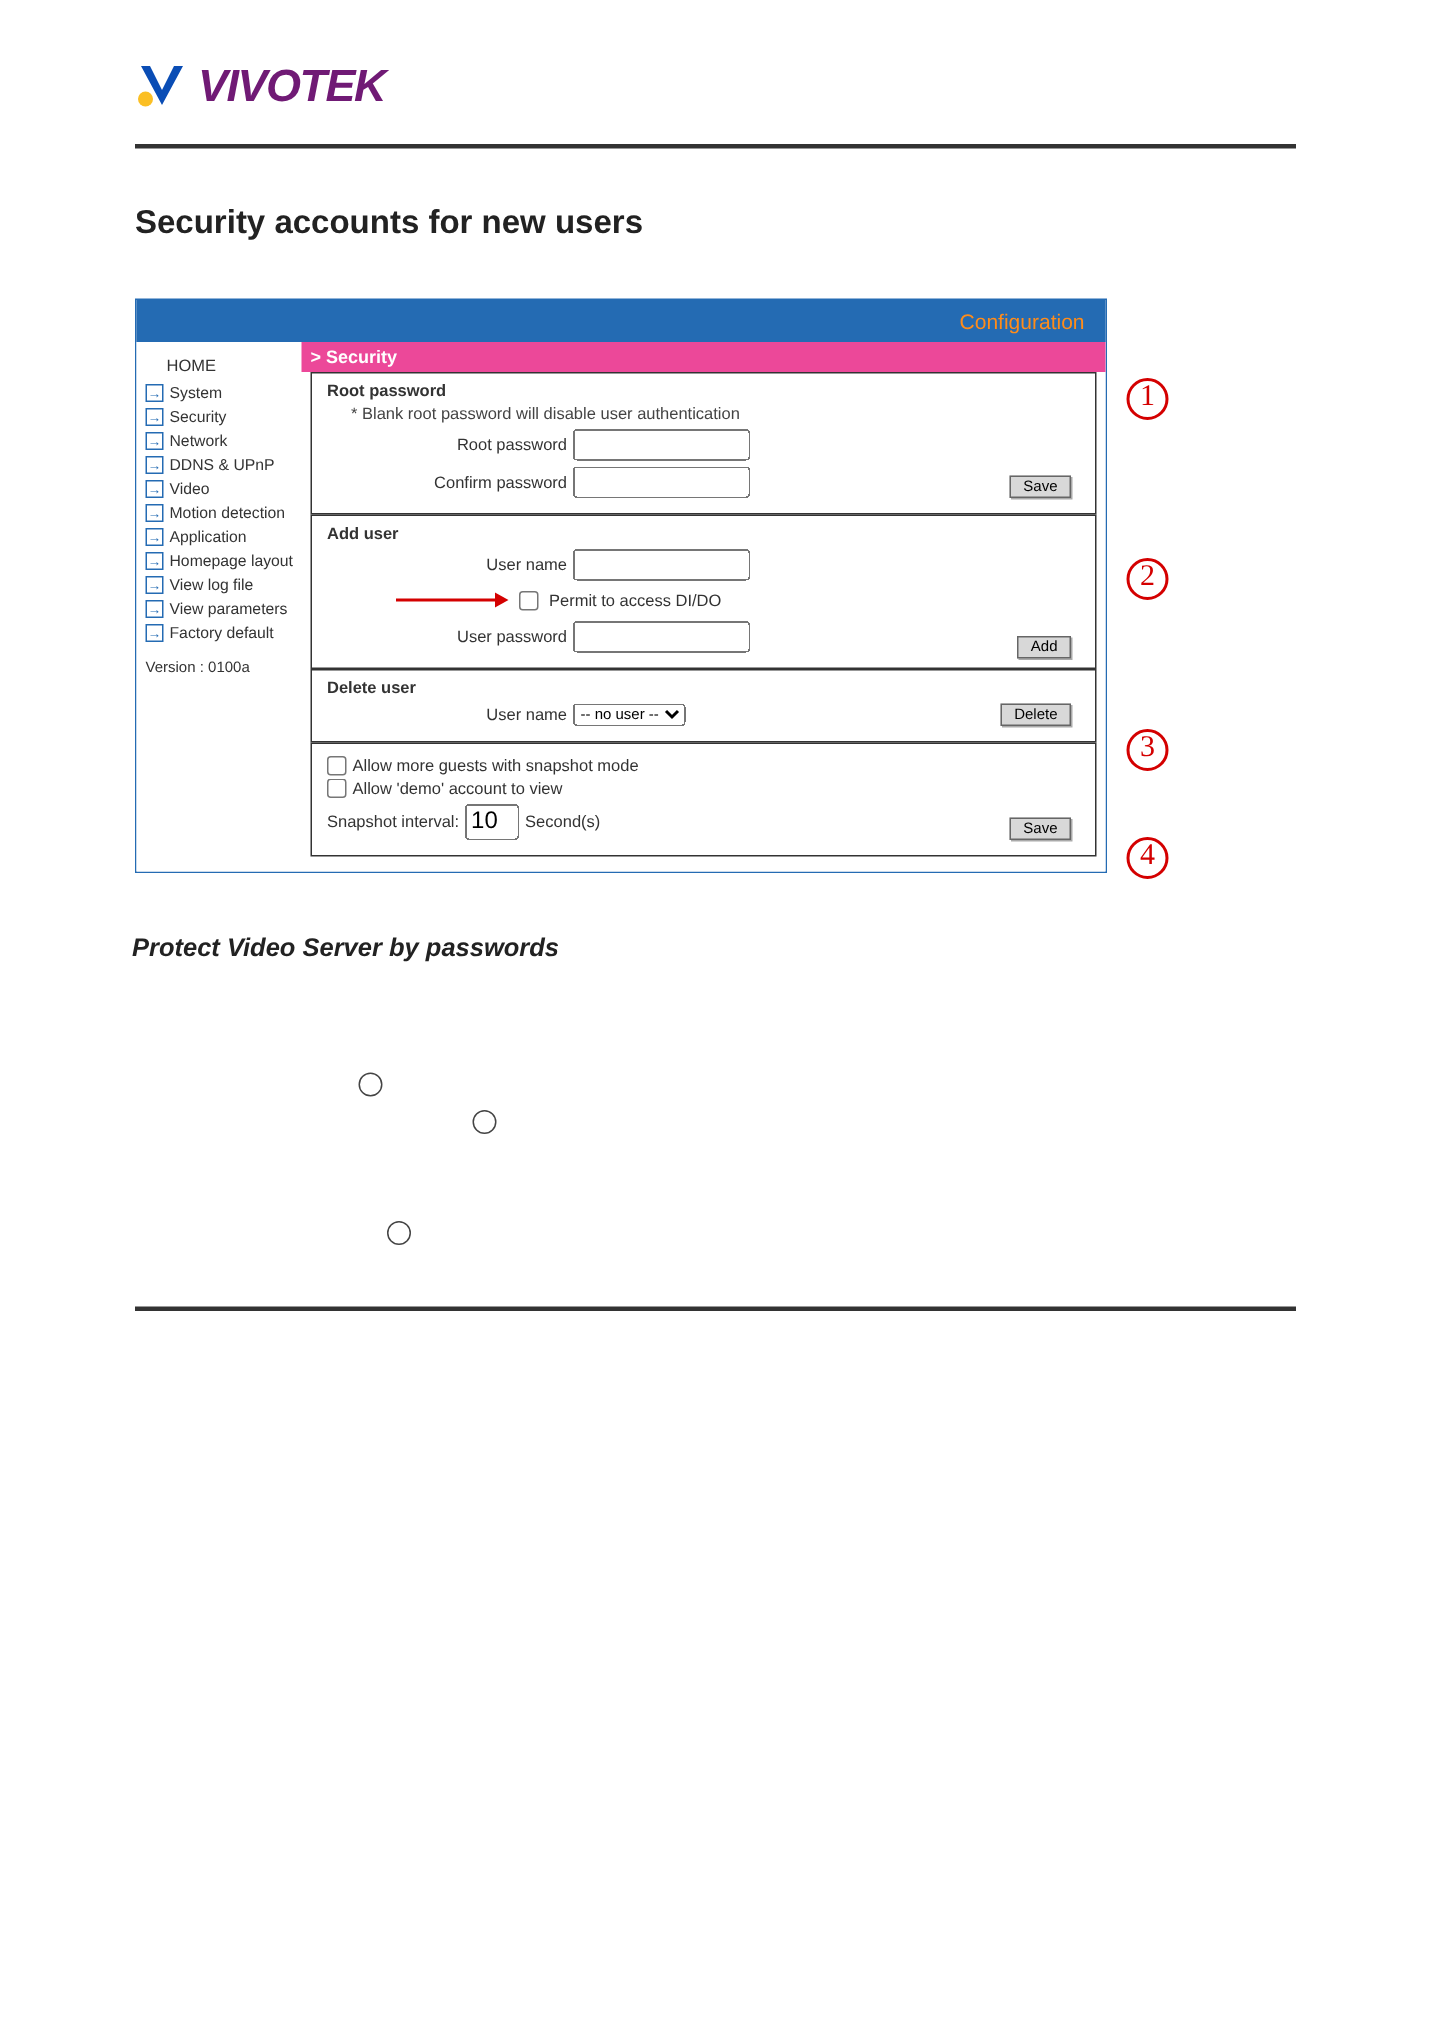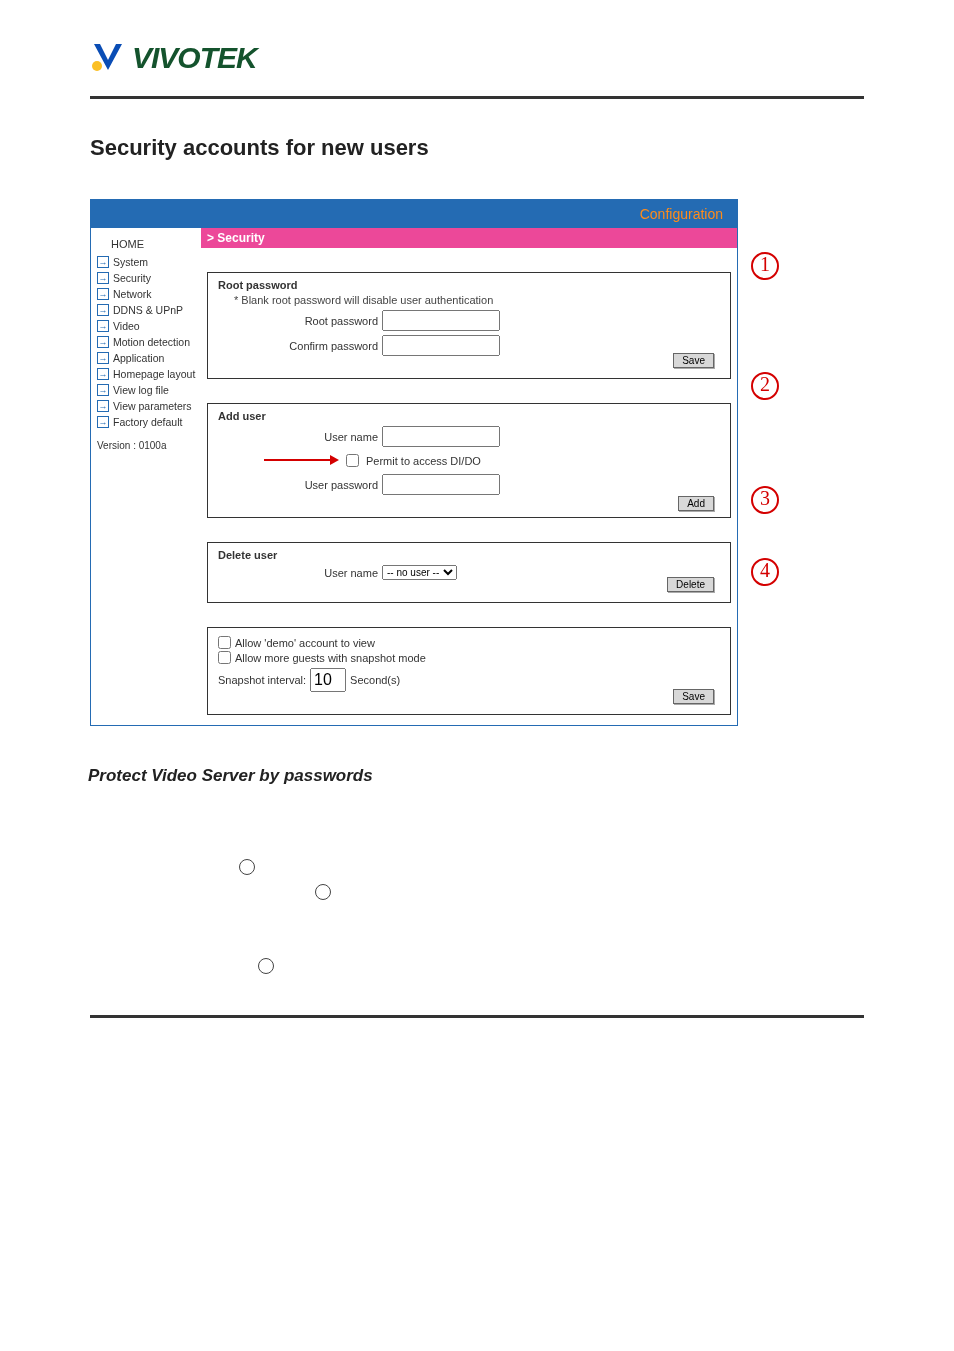--- a/index.html
+++ b/index.html
@@ -1,35 +1,35 @@
 <!DOCTYPE html>
 <html><head>
 <meta charset="utf-8">
 <style>
   body{margin:0;background:#fff;font-family:Arial, sans-serif;font-size:14px;color:#333}
   .page{width:954px;height:1351px;margin:0 auto;position:relative;box-sizing:border-box;padding:40px 90px 0}
   .logo-wrap{margin-bottom:20px}
-  .logo{display:flex;align-items:center;gap:6px;font-weight:900;font-style:italic;color:#14532d;font-size:30px;letter-spacing:-1px}
+  .logo{display:flex;align-items:center;gap:6px;font-weight:900;font-style:italic;color:#701a75;font-size:30px;letter-spacing:-1px}
   .logo svg{width:36px;height:36px}
   .hr-thick{border:none;border-top:3px solid #333;margin:14px 0 36px}
   .hr-thick2{border:none;border-top:3px solid #333;margin:20px 0 0}
   .h2{font-size:22px;font-weight:bold;color:#222;margin:0 0 38px}
   .panel{border:1px solid #246bb3;width:646px;font-size:11px;font-family:Arial,sans-serif;position:relative}
   .panel-top{background:#246bb3;color:#fff;text-align:right;padding:6px 14px;font-size:14px}
   .panel-top .cfg{color:#ff8c1a}
   .panel-body{display:flex;background:#fff}
   .nav{width:110px;padding:6px 0 0;color:#333}
   .nav .home{font-size:11px;padding:4px 0 4px 20px}
   .nav ul{list-style:none;margin:0;padding:0}
   .nav li{display:flex;align-items:center;gap:4px;padding:2px 0 2px 6px;font-size:10.5px}
   .nav .arrow{width:10px;height:10px;border:1px solid #246bb3;display:flex;align-items:center;justify-content:center;color:#246bb3;font-size:9px;line-height:1;font-weight:bold;background:#fff}
   .nav .version{font-size:10px;padding:10px 0 0 6px}
   .content{flex:1;padding:0 6px 10px 6px}
   .secHead{background:#ec4899;color:#fff;font-size:12px;padding:3px 6px;font-weight:bold;margin:0 -6px}
-  .box{border:1px solid #333;margin-top:24px;padding:6px 10px 22px;font-size:11px;position:relative}
+  .box{border:1px solid #333;margin-top:0;padding:6px 10px 10px;font-size:11px;position:relative}
   .box .title{font-weight:bold;margin-bottom:3px}
   .row{display:flex;align-items:center;justify-content:center;gap:4px;margin-top:4px}
   .row label{flex:0 0 160px;text-align:right;font-size:11px}
   .row input[type=text],.row input[type=password]{width:110px;height:15px;font-size:11px}
   .row select{font-size:10px}
   .btn{background:#d8d8d8;border:1px solid #666;font-size:10px;padding:1px 8px;cursor:pointer;box-shadow:1px 1px 0 #aaa}
   .right-abs{position:absolute;right:16px}
   .muted{color:#444}
   .cb-line{display:flex;align-items:center;gap:4px;font-size:11px;margin-top:2px}
   .cb-line input[type=checkbox]{margin:0}
@@ -166,25 +166,25 @@
               <option>-- no user --</option>
             </select>
             <span style="flex:1"></span>
           </div>
           <button class="btn right-abs" style="bottom:10px">Delete</button>
         </div>
 
         <div class="box">
           <div class="cb-line">
             <input type="checkbox" style="">
-            <span>Allow 'demo' account to view</span>
+            <span>Allow more guests with snapshot mode</span>
           </div>
           <div class="cb-line">
             <input type="checkbox" style="">
-            <span>Allow more guests with snapshot mode</span>
+            <span>Allow 'demo' account to view</span>
           </div>
           <div class="snap-row">
             <span>Snapshot interval:</span>
             <input type="text" value="10" style="">
             <span>Second(s)</span>
           </div>
           <button class="btn right-abs" style="bottom:10px">Save</button>
         </div>
       </div>
     </div>

